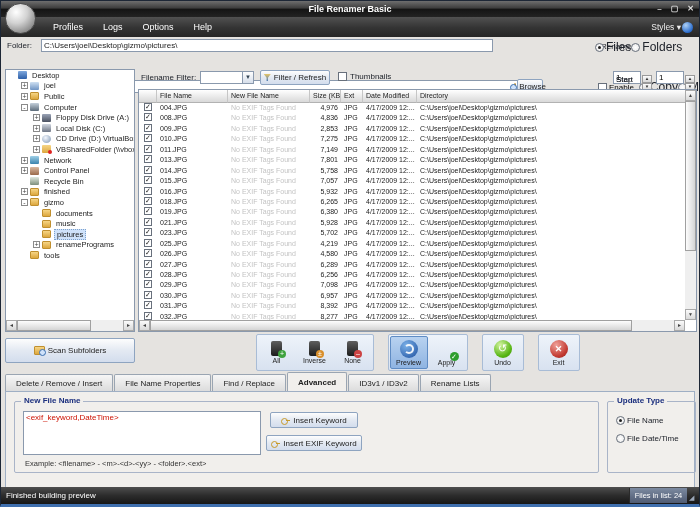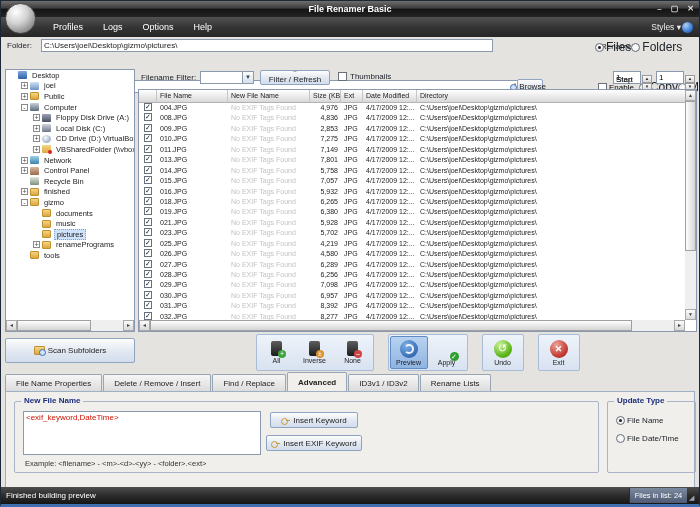--- a/index.html
+++ b/index.html
@@ -80,21 +80,21 @@
   .scan-btn{ position:absolute; left:4px; top:337px; width:130px; height:25px; }
   .scan-icon{ width:11px; height:9px; background:linear-gradient(#f6d585,#dca73e); border:1px solid #c08f2e; border-radius:1px; position:relative; }
   .scan-icon::after{ content:""; position:absolute; right:-2px; bottom:-2px; width:5px; height:5px; border-radius:50%; border:1px solid #3a6fb0; background:#cfe2fa; }
 
   
   .filter-row{ position:absolute; left:137px; top:68px; width:559px; height:18px; font-size:8px; color:#20242c; }
   .filter-row .lbl{ position:absolute; left:3px; top:4px; }
   .combo{ position:absolute; left:62px; top:2px; width:54px; height:13px; background:#fff; border:1px solid #8a99ad; }
   .combo-arrow{ position:absolute; right:0; top:0; bottom:0; width:11px; background:linear-gradient(#fdfdfd,#d7dfeb);
     border-left:1px solid #8a99ad; color:#345; font-size:6px; text-align:center; line-height:11px; }
-  .filter-btn{ position:absolute; left:122px; top:1px; width:70px; height:15px;flex-direction:column; }
+  .filter-btn{ position:absolute; left:122px; top:1px; width:70px; height:15px; }
   .funnel-icon{ width:7px; height:7px; background:linear-gradient(#e8c76a,#4a7ab5); clip-path:polygon(0 0,100% 0,60% 55%,60% 100%,40% 100%,40% 55%); }
   .thumbs{ position:absolute; left:200px; top:3px; display:inline-flex; gap:3px; align-items:center; }
   .startstep{ position:absolute; right:2px; top:2px; display:flex; gap:4px; align-items:center; }
   .spin-input{ width:28px; height:13px; background:#fff; border:1px solid #8a99ad; font-size:8px; padding:0 2px; }
   .spin{ width:10px; height:13px; display:inline-flex; flex-direction:column; margin-left:1px; }
   .spin b{ flex:1; font-size:4.5px; line-height:6px; background:linear-gradient(#fdfdfd,#d7d7d7); border:1px solid #9a9a9a; text-align:center; color:#333; font-weight:normal; }
 
   
   .table-wrap{ position:absolute; left:137px; top:88px; width:559px; height:243px; background:#fff; border:1px solid #8a99ad; }
   .thead{ display:flex; height:13px; }
@@ -636,22 +636,22 @@
       </span>
       <span class="ab-group">
         <span class="ab">
           <span class="ab-icon i-exit"></span>
           <span>Exit</span>
         </span>
       </span>
     </div>
 
   <div class="tabstrip" id="tab-strip">
+      <span class="tab">Delete / Remove / Insert</span>
       <span class="tab">File Name Properties</span>
-      <span class="tab">Delete / Remove / Insert</span>
       <span class="tab">Find / Replace</span>
       <span class="tab active">Advanced</span>
       <span class="tab">ID3v1 / ID3v2</span>
       <span class="tab">Rename Lists</span>
     </div>
 
   <div class="tab-panel">
     <div class="groupbox gb-newname">
       <span class="gb-title">New File Name</span>
       <textarea class="pattern-box" style="">&lt;exif_keyword,DateTime&gt;</textarea>

